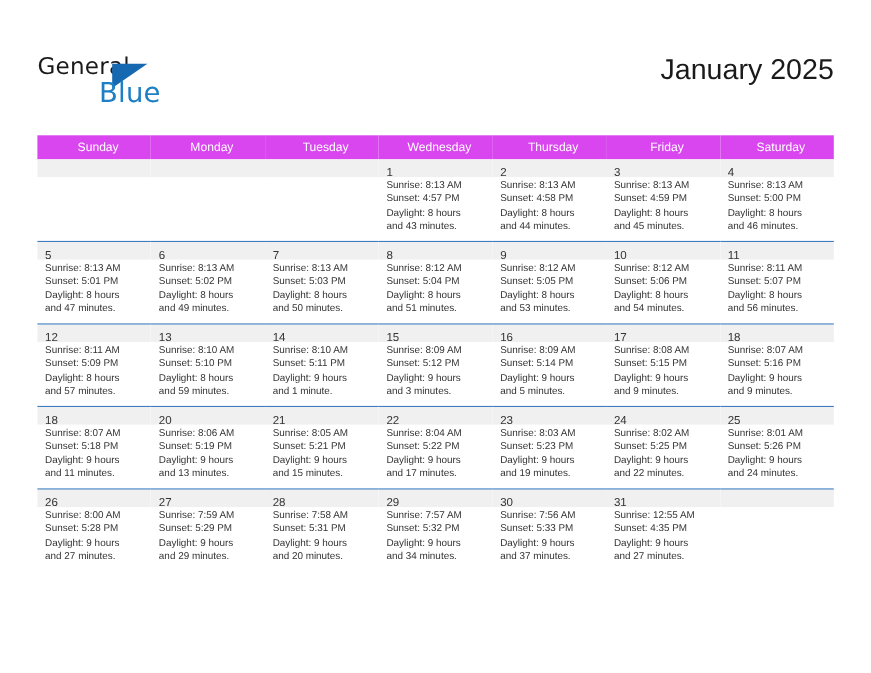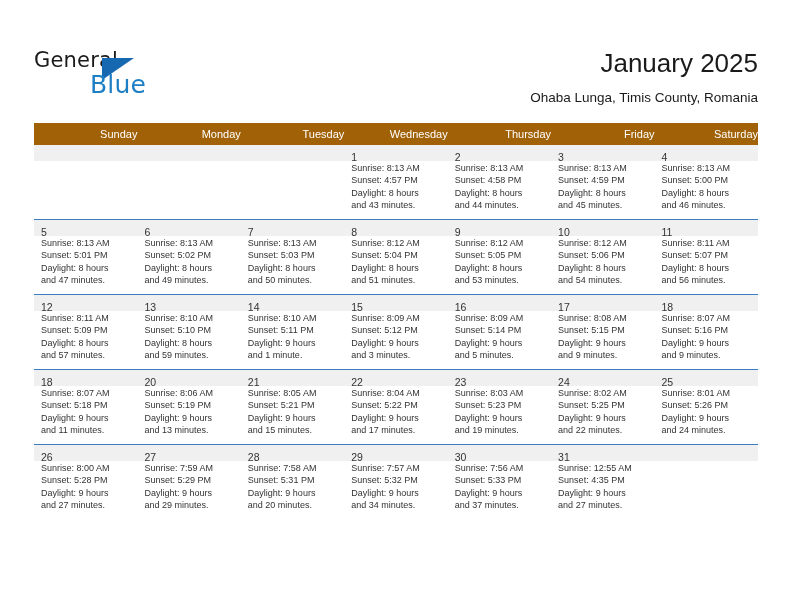--- a/index.html
+++ b/index.html
@@ -64,21 +64,20 @@
     width: 0;
     height: 0;
     border-left: 32px solid #1668b0;
     border-bottom: 22px solid transparent;
   }
 
   .title-wrap {
     position: absolute;
     right: 0;
     top: 0;
-    text-align: right;
   }
   .cal-title {
     font-size: 26px;
     font-weight: 400;
     color: #1a1a1a;
     line-height: 34px;
     white-space: nowrap;
   }
   .cal-subtitle {
     font-size: 13.5px;
@@ -92,25 +91,25 @@
   
   .calendar {
     position: absolute;
     left: 34px;
     top: 105px;
     width: 724px;
     border-collapse: collapse;
     table-layout: fixed;
   }
   .calendar th {
-    background: #a16207;
+    background: #d946ef;
     color: #ffffff;
     font-size: 11px;
     font-weight: normal;
-    text-align: right;
+    text-align: center;
     padding: 5px 0 5px 7px;
     height: 11px;
     border: none;
   }
   .calendar td {
     vertical-align: top;
     padding: 0;
     border: none;
     border-top: 1.4px solid #3c7cbf;
     height: 74px;
@@ -152,21 +151,20 @@
   <div class="header">
 
     <div class="brand">
       <span class="brand-general">General</span>
       <span class="brand-tri"></span>
       <span class="brand-blue">Blue</span>
     </div>
 
     <div class="title-wrap">
       <div class="cal-title">January 2025</div>
-      <div class="cal-subtitle">Ohaba Lunga, Timis County, Romania</div>
     </div>
 
   </div>
 
   <table class="calendar">
     <thead>
       <tr>
         <th>Sunday</th>
         <th>Monday</th>
         <th>Tuesday</th>

